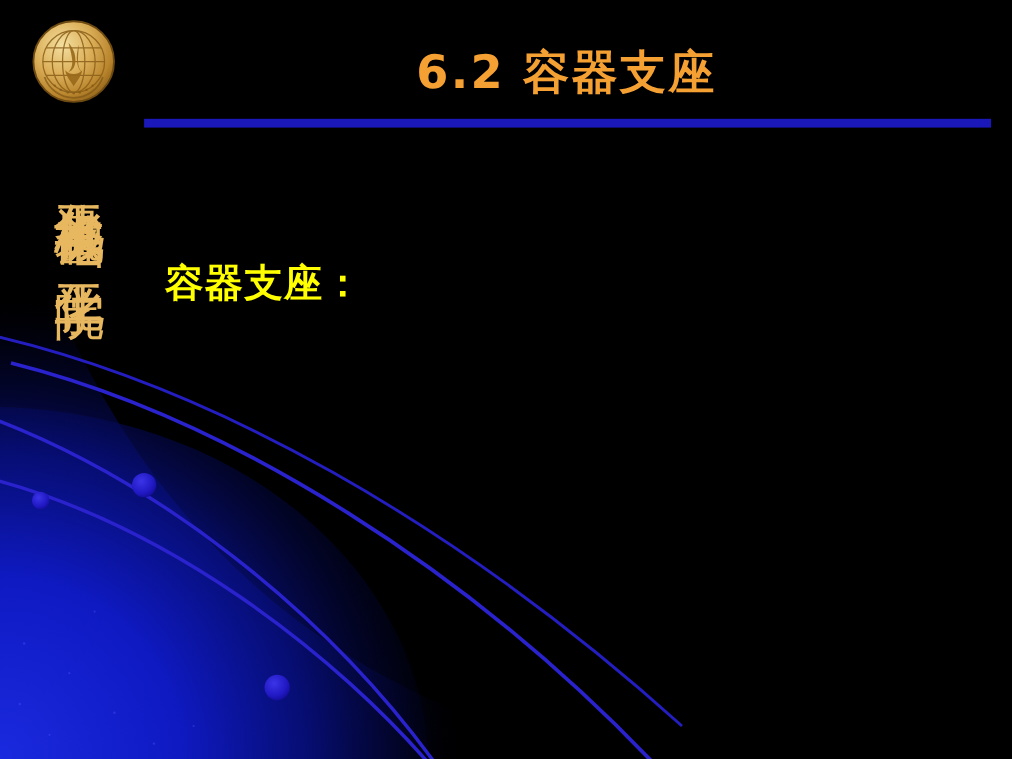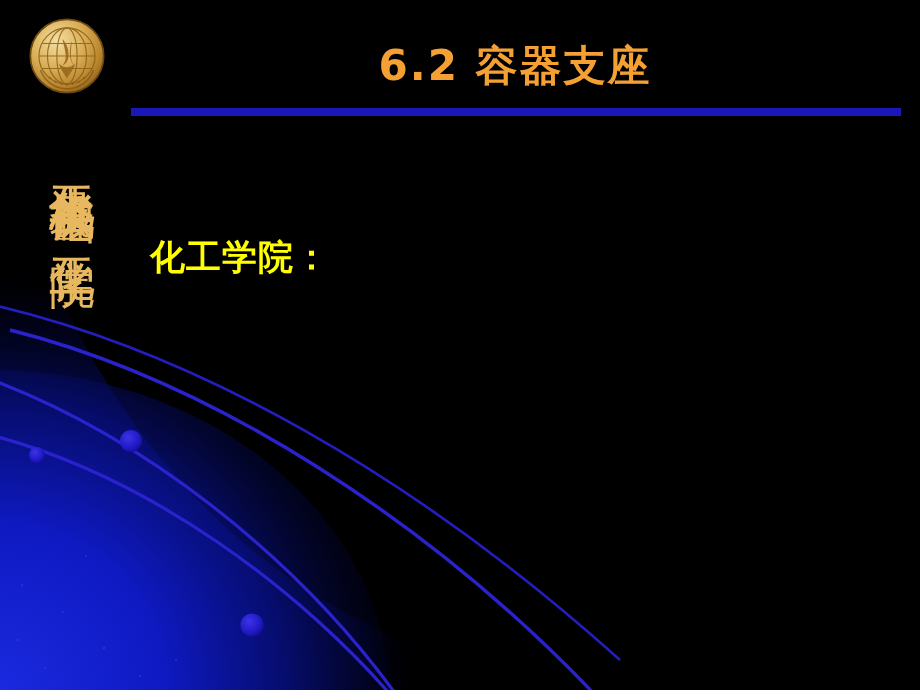--- a/index.html
+++ b/index.html
@@ -180,17 +180,17 @@
         <circle cx="50" cy="87" r="1.4"></circle>
       <circle cx="57" cy="86" r="1.4"></circle>
         <circle cx="65" cy="83" r="1.4"></circle>
       <circle cx="72" cy="78" r="1.4"></circle>
     </g>
   </svg>
 
   <div id="title">6.2  容器支座</div>
   <div id="title-rule"></div>
 
-  <div id="lead-label">化工学院：</div>
+  <div id="lead-label">容器支座：</div>
 
   <div id="side-caption">化工设备机械基础 化工学院</div>
 
 </div>
 
 </body></html>

